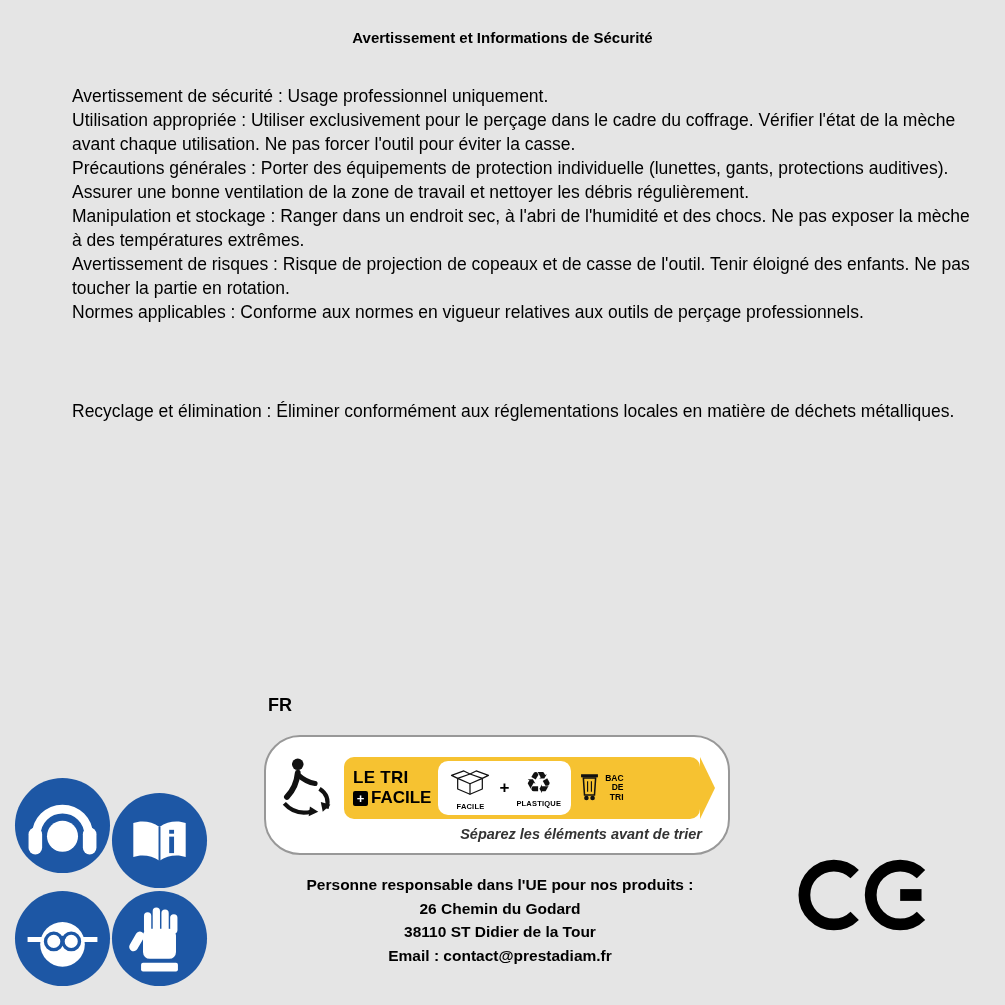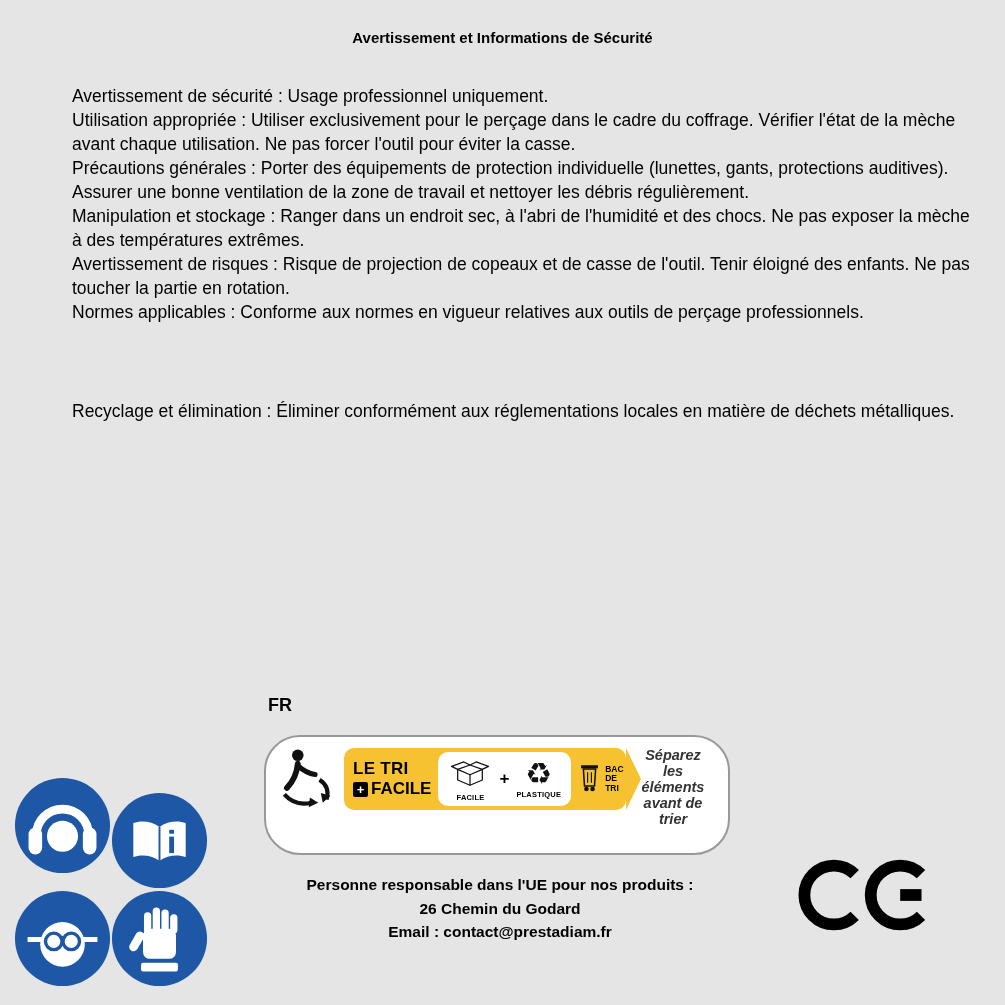--- a/index.html
+++ b/index.html
@@ -43,22 +43,22 @@
   }
   .tri-pill {
     position: absolute;
     left: 264px; top: 735px;
     width: 466px; height: 120px;
     background: #fff;
     border: 2px solid #989898;
     border-radius: 36px;
     box-sizing: border-box;
     display: flex;
-    flex-direction: row;
-    padding: 7px 12px 4px 10px;
+    flex-direction: column;
+    padding: 16px 12px 4px 10px;
   }
   .tri-top { display: flex; align-items: center; height: 70px; }
   .triman { width: 64px; height: 64px; flex: 0 0 auto; }
   .yellow-band {
     position: relative;
     flex: 1;
     height: 62px;
     background: #f6c231;
     border-radius: 10px;
     display: flex;
@@ -96,21 +96,21 @@
     align-items: center;
     gap: 7px;
     padding: 0 10px;
     box-sizing: border-box;
   }
   .material { display: flex; flex-direction: column; align-items: center; }
   .material .m-label { font-size: 7.5px; font-weight: bold; margin-top: 1px; letter-spacing: .2px; }
   .material-plus { font-size: 17px; font-weight: bold; }
   .recycle-glyph { font-size: 30px; line-height: 30px; color: #111; }
   .bac-section { display: flex; align-items: center; gap: 4px; margin-left: 7px; }
-  .bac-text { font-size: 8.5px; font-weight: 800; line-height: 1.1; text-align: left; }
+  .bac-text { font-size: 8.5px; font-weight: 800; line-height: 1.1; text-align: right; }
   .tri-caption {
     margin-top: 3px;
     margin-left: auto;
     margin-right: 14px;
     font-style: italic;
     font-weight: bold;
     font-size: 14.5px;
     color: #333;
     text-align: center;
   }
@@ -218,20 +218,21 @@
           </div>
         </div>
       </div>
     </div>
     <div class="tri-caption">Séparez les éléments avant de trier</div>
   </div>
 
   <div class="responsible">
     <div>Personne responsable dans l'UE pour nos produits :</div>
     <div>26 Chemin du Godard</div>
+    <div>38110 ST Didier de la Tour</div>
     <div>Email : contact@prestadiam.fr</div>
   </div>
 
   <div class="picto picto-ear">
     <svg viewBox="0 0 100 100">
       <circle cx="50" cy="50" r="49" fill="#1d57a5"></circle>
       <path d="M23 60 a27 27 0 0 1 54 0" fill="none" stroke="#fff" stroke-width="9"></path>
       <circle cx="50" cy="61" r="16" fill="#fff"></circle>
       <rect x="15" y="52" width="14" height="28" rx="7" fill="#fff"></rect>
       <rect x="71" y="52" width="14" height="28" rx="7" fill="#fff"></rect>

